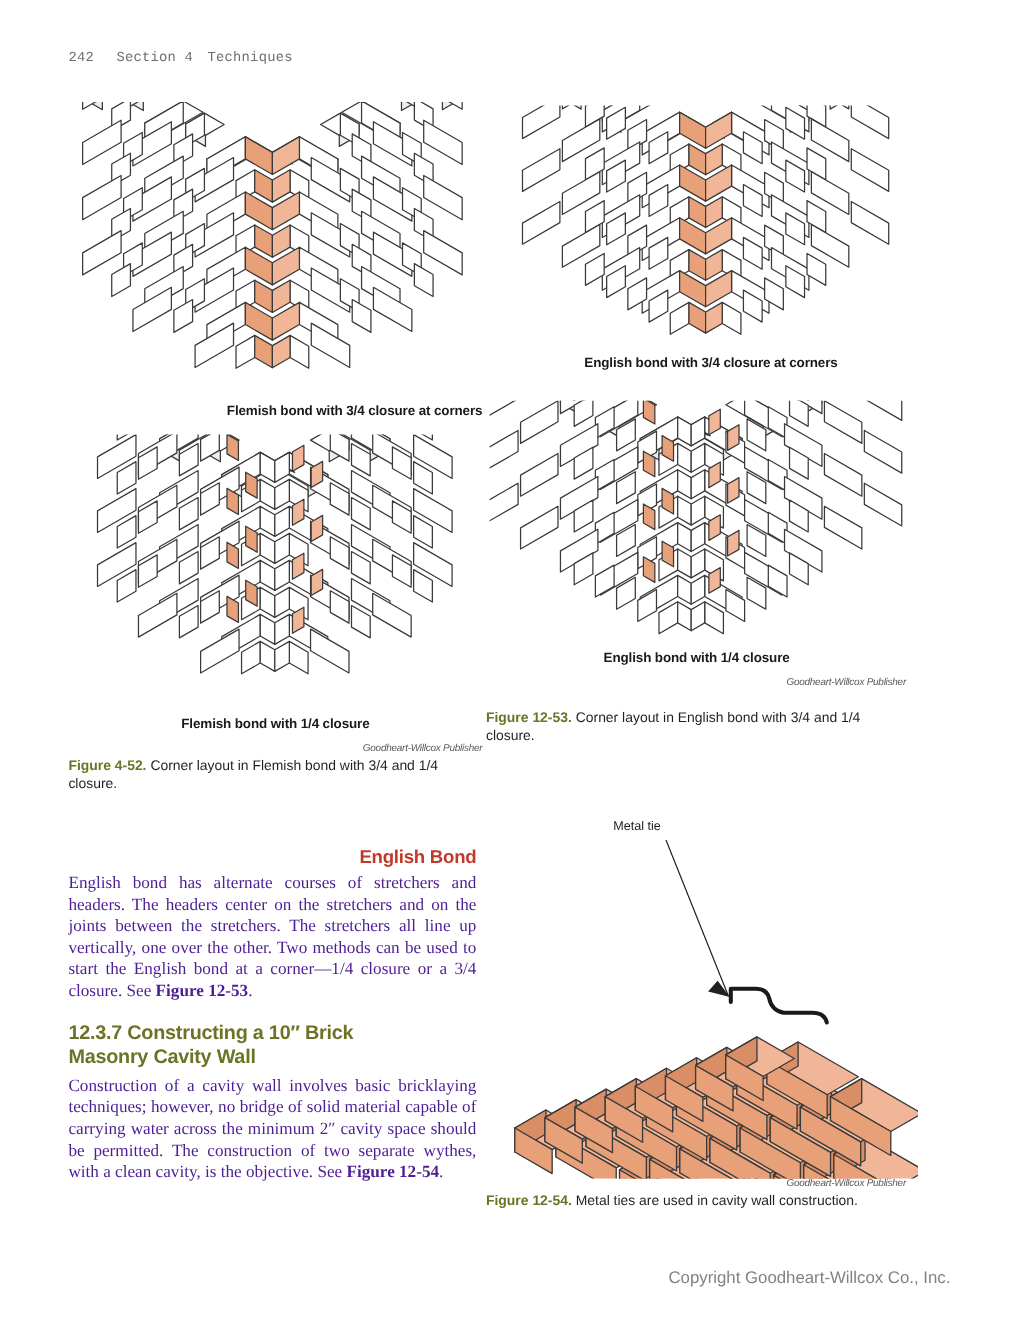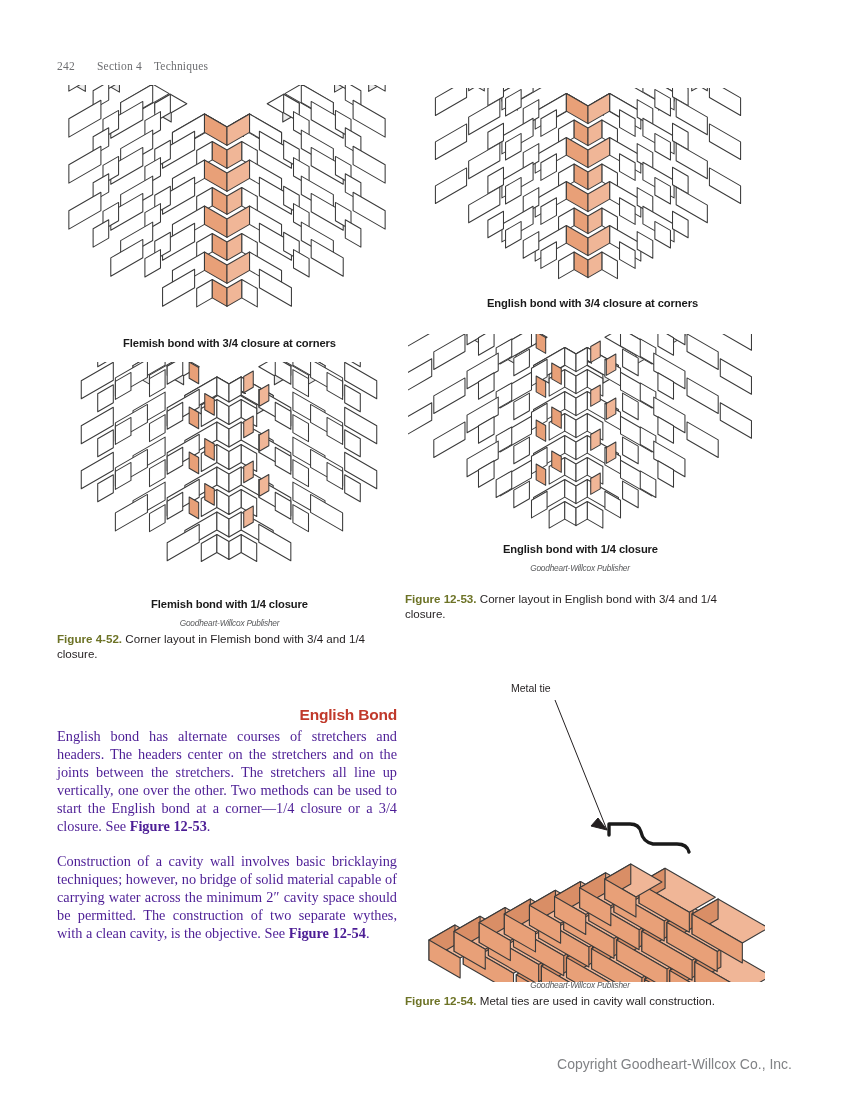--- a/index.html
+++ b/index.html
@@ -9,39 +9,39 @@
     background:#ffffff;
     font-family:"Liberation Serif", serif;
     color:#231f20;
     position:relative;
     overflow:hidden;
   }
   .page { position:absolute; inset:0; }
 
   
   .runhead {
-    position:absolute; left:57px; top:60px;
-    font-family:Liberation Serif, serif;
+    position:absolute; left:57px; top:42px;
+    font-family:Liberation Mono, monospace;
     font-size:11.5px; color:#6d6e71; letter-spacing:.2px;
   }
   .runhead span { display:inline-block; }
   .rh-num { width:40px; }
   .rh-sec { margin-right:12px; }
 
   
   .figbox { position:absolute; }
   .fig-cap-bold {
     font-family:"Liberation Sans", sans-serif;
     font-weight:bold; font-size:11.2px; color:#1a1a1a;
     text-align:center; letter-spacing:-0.1px;
   }
   .credit {
     font-family:"Liberation Sans", sans-serif;
     font-style:italic; font-size:8.3px; color:#58595b;
-    text-align:center; letter-spacing:-0.2px;
+    text-align:right; letter-spacing:-0.2px;
   }
   .figcaption {
     font-family:"Liberation Sans", sans-serif;
     font-size:11.6px; color:#231f20; line-height:1.33;
     text-align:left;
   }
   .figcaption .lbl { font-weight:bold; color:#6d7326; }
 
   
   .col { position:absolute; }
@@ -219,21 +219,21 @@
             <polygon points="184.72,194.50 200.31,203.50 200.31,221.90 184.72,212.90" fill="#ffffff" stroke="#3a3a3a" stroke-width="1.05" stroke-linejoin="round"></polygon>
             <polygon points="202.39,184.30 234.43,202.80 234.43,221.20 202.39,202.70" fill="#ffffff" stroke="#3a3a3a" stroke-width="1.05" stroke-linejoin="round"></polygon>
             <polygon points="236.51,164.60 252.10,173.60 252.10,192.00 236.51,183.00" fill="#ffffff" stroke="#3a3a3a" stroke-width="1.05" stroke-linejoin="round"></polygon>
             <polygon points="254.18,154.40 286.22,172.90 286.22,191.30 254.18,172.80" fill="#ffffff" stroke="#3a3a3a" stroke-width="1.05" stroke-linejoin="round"></polygon>
             <polygon points="288.30,134.70 303.89,143.70 303.89,162.10 288.30,153.10" fill="#ffffff" stroke="#3a3a3a" stroke-width="1.05" stroke-linejoin="round"></polygon>
             <polygon points="155.28,194.50 170.00,203.00 170.00,221.40 155.28,212.90" fill="#e8a078" stroke="#3a3a3a" stroke-width="1.05" stroke-linejoin="round"></polygon>
             <polygon points="170.00,203.00 184.72,194.50 184.72,212.90 170.00,221.40" fill="#f0b697" stroke="#3a3a3a" stroke-width="1.05" stroke-linejoin="round"></polygon>
           </g>
         </g>
     </svg>
-    <div class="fig-cap-bold" style="margin-top:4px;">Flemish bond with 3/4 closure at corners</div>
+    <div class="fig-cap-bold" style="margin-top:4px;text-align:right;">Flemish bond with 3/4 closure at corners</div>
   </div>
 
   <div class="figbox" style="left:420px; top:88px; width:345px;">
     <svg width="345" height="205" viewBox="0 0 345 205">
       <g id="g53a">
           <g>
             <polygon points="161.94,14.50 130.76,32.50 115.17,23.50 146.35,5.50" fill="#ffffff" stroke="#3a3a3a" stroke-width="1.05" stroke-linejoin="round"></polygon>
             <polygon points="115.17,23.50 130.76,32.50 130.76,41.30 115.17,32.30" fill="#ededed" stroke="#3a3a3a" stroke-width="1.05" stroke-linejoin="round"></polygon>
             <polygon points="146.35,5.50 115.17,23.50 115.17,41.10 146.35,23.10" fill="#ffffff" stroke="#3a3a3a" stroke-width="1.05" stroke-linejoin="round"></polygon>
             <polygon points="128.68,-4.70 97.51,13.30 81.92,4.30 113.09,-13.70" fill="#ffffff" stroke="#3a3a3a" stroke-width="1.05" stroke-linejoin="round"></polygon>
@@ -686,20 +686,24 @@
       <span>Corner layout in English bond with 3/4 and 1/4 closure.</span>
     </div>
   </div>
 
   <div class="col" style="left:57px; top:706px; width:340px;">
     <h2 class="redhead">English Bond</h2>
     <p class="body"><span>English bond has alternate courses of stretchers and headers. The headers center on the stretchers and on the joints between the stretchers. The stretchers all line up vertically, one over the other. Two methods can be used to start the English bond at a corner—1/4 closure or a 3/4 closure. See </span><b>Figure 12-53</b><span>.</span></p>
   </div>
 
   <div class="col" style="left:57px; top:852px; width:340px;">
+    <h2 class="olivehead">
+      <span>12.3.7 Constructing a 10″ Brick</span><br>
+      <span>Masonry Cavity Wall</span>
+    </h2>
     <p class="body"><span>Construction of a cavity wall involves basic bricklaying techniques; however, no bridge of solid material capable of carrying water across the minimum 2″ cavity space should be permitted. The construction of two separate wythes, with a clean cavity, is the objective. See </span><b>Figure 12-54</b><span>.</span></p>
   </div>
 
   <div class="figbox" style="left:415px; top:672px; width:350px;">
     <svg width="350" height="310" viewBox="0 0 350 310">
       <g id="g54">
           <polygon points="74.28,257.20 124.50,286.20 98.52,301.20 48.29,272.20" fill="#f0b697" stroke="#3a3a3a" stroke-width="1.1" stroke-linejoin="round"></polygon>
           <polygon points="74.28,257.20 48.29,272.20 48.29,292.20 74.28,277.20" fill="#d98e66" stroke="#3a3a3a" stroke-width="1.1" stroke-linejoin="round"></polygon>
           <polygon points="48.29,272.20 98.52,301.20 98.52,321.20 48.29,292.20" fill="#e8a078" stroke="#3a3a3a" stroke-width="1.1" stroke-linejoin="round"></polygon>
           <polygon points="127.28,287.80 177.51,316.80 151.52,331.80 101.30,302.80" fill="#f0b697" stroke="#3a3a3a" stroke-width="1.1" stroke-linejoin="round"></polygon>

